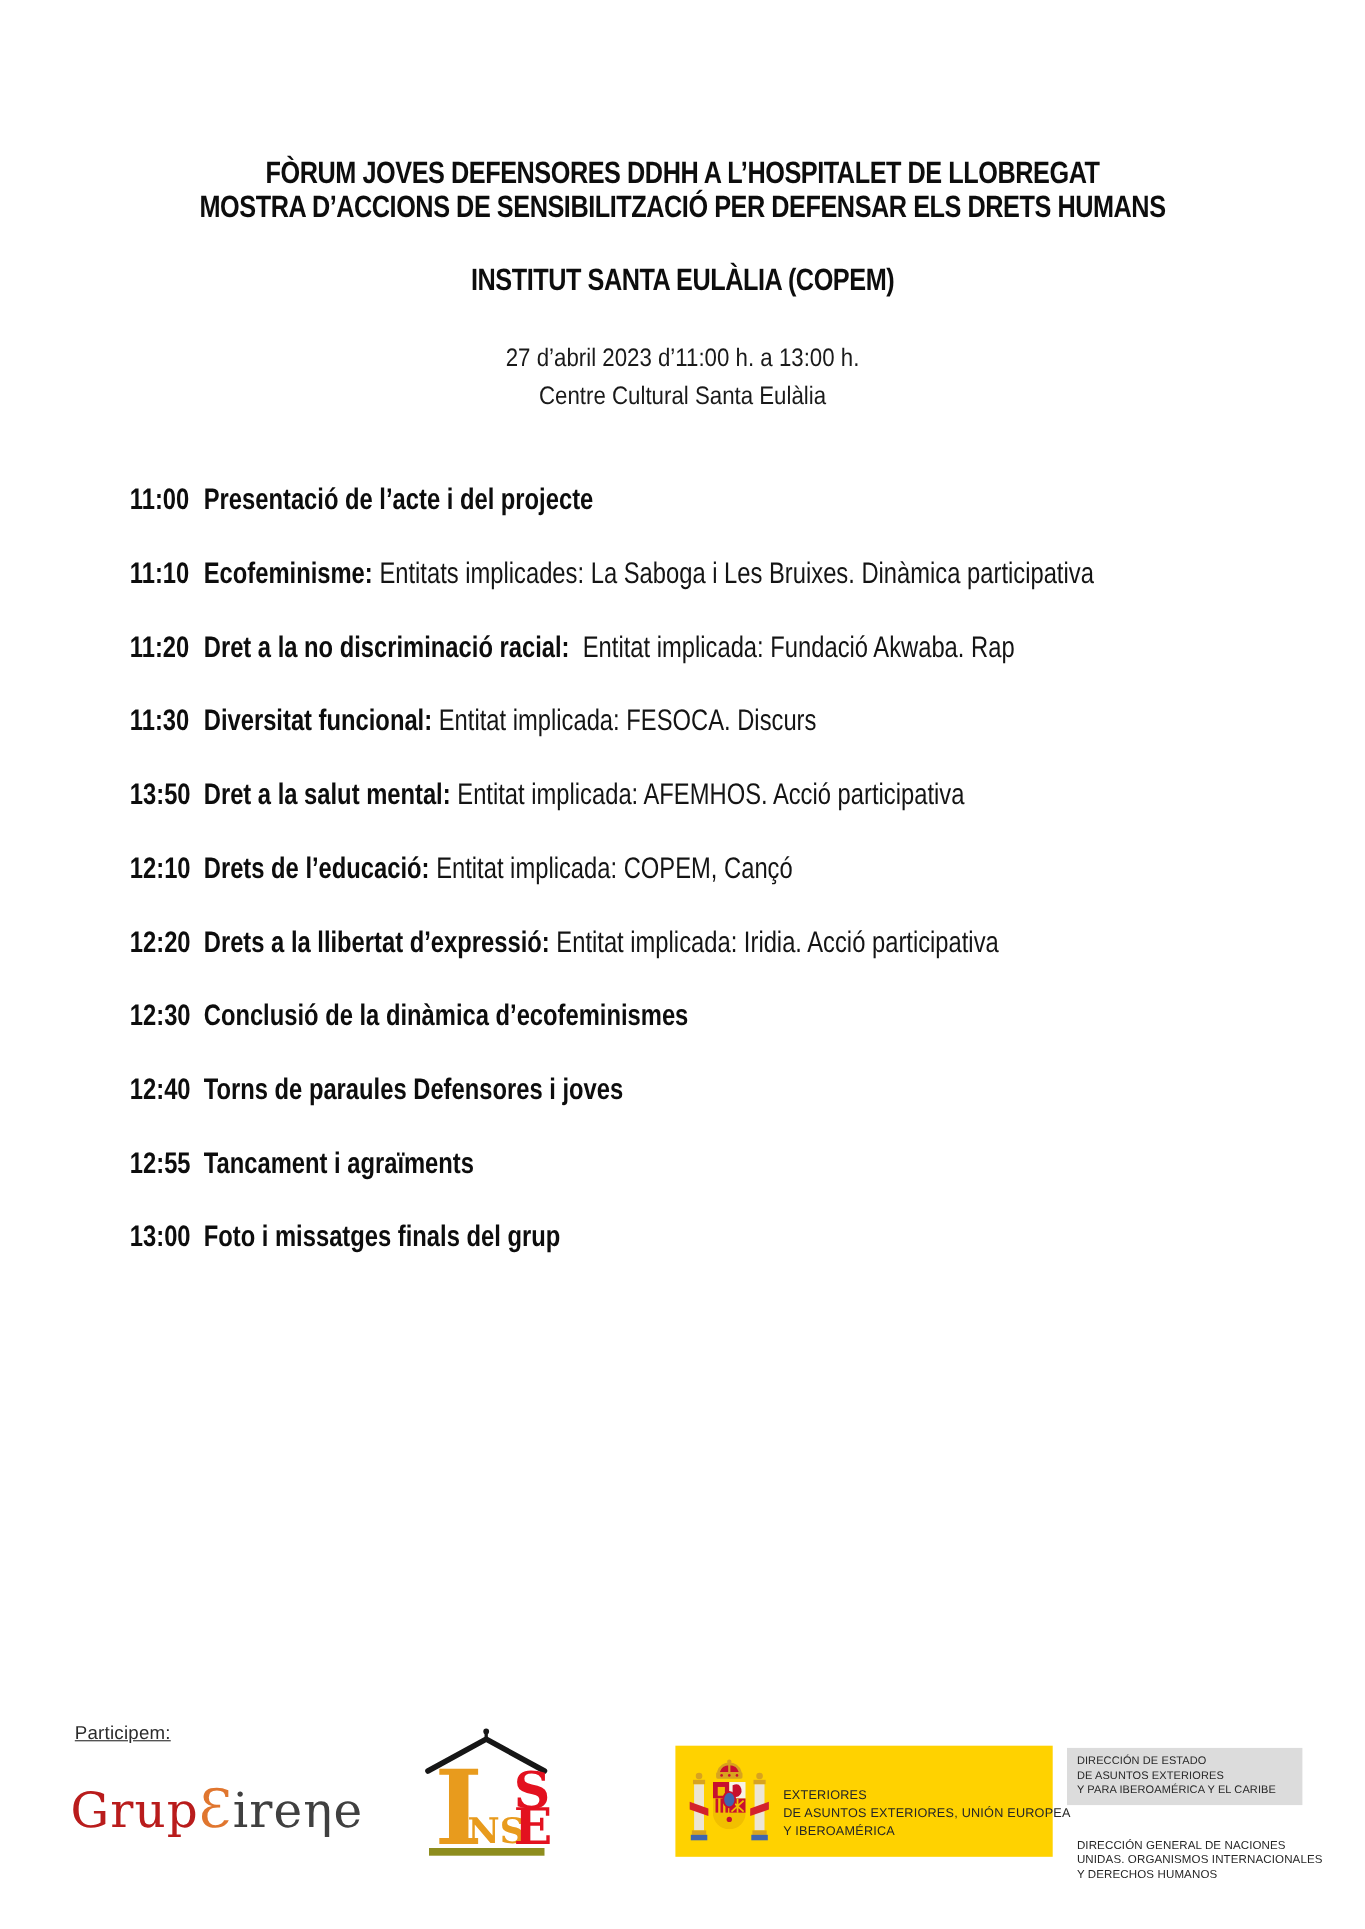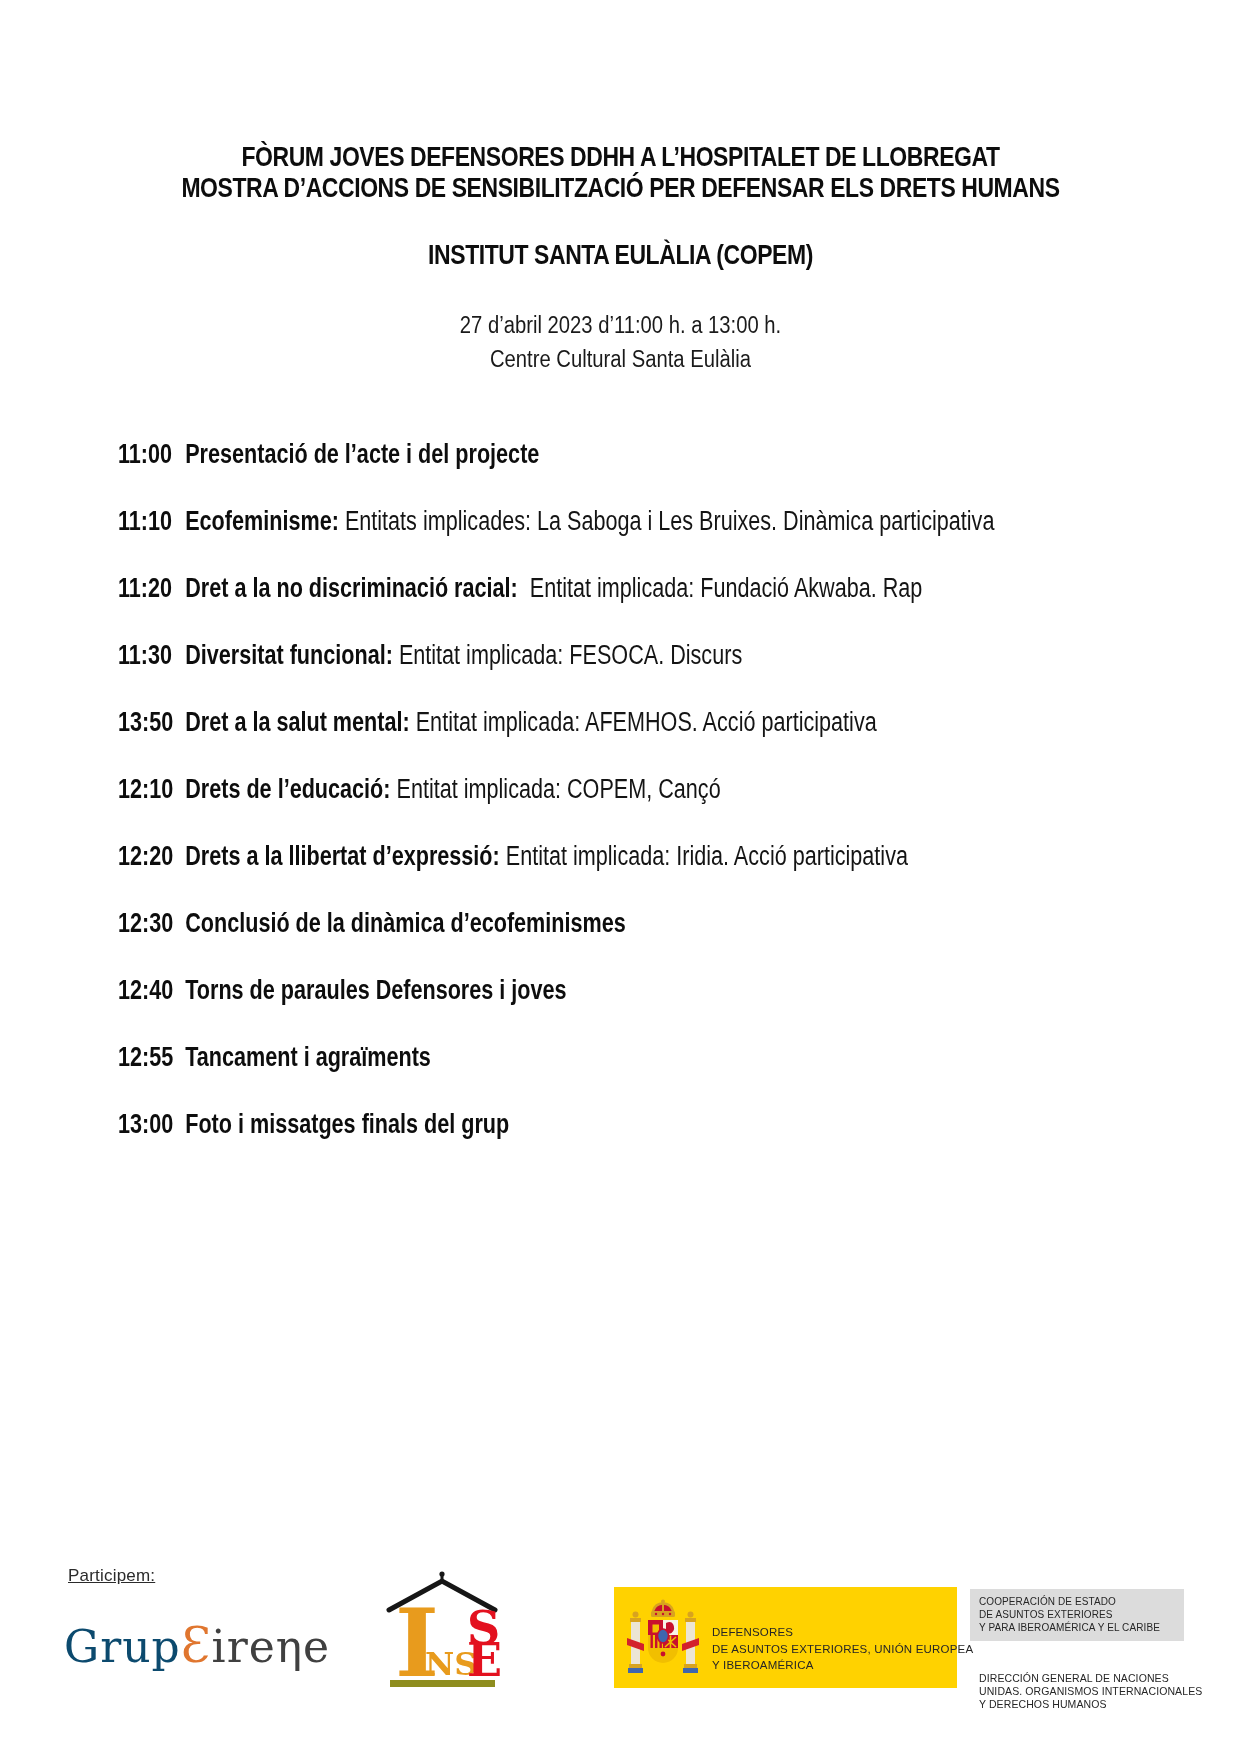--- a/index.html
+++ b/index.html
@@ -37,21 +37,21 @@
   .row-inner .item-title{font-weight:bold;}
   .row-inner .item-detail{margin-left:0.28em;font-weight:normal;color:#141414;}
   
   .participem{
     position:absolute;left:68px;top:1566px;font-size:17px;color:#2b2b2b;letter-spacing:0.2px;text-decoration:underline;
   }
   .grup-logo{
     position:absolute;left:64px;top:1621px;font-family:"DejaVu Serif",serif;
     font-size:44px;line-height:48px;letter-spacing:1px;white-space:nowrap;
   }
-  .grup-word1{color:#0c4a6e;}
+  .grup-word1{color:#b91c1c;}
   .grup-eps{color:#e0762f;font-size:48px;}
   .grup-word2{color:#404040;margin-top:34px;}
   .ins-logo{position:absolute;left:381px;top:1570px;}
   .ministry-block{
     position:absolute;left:614px;top:1587px;width:343px;height:101px;background:#ffd200;
   }
   .coat-of-arms{position:absolute;left:11px;top:11px;}
   .ministry-text{
     position:absolute;left:98px;top:37px;font-size:11.5px;line-height:16.5px;
     color:#262626;letter-spacing:0.2px;white-space:nowrap;
@@ -176,29 +176,29 @@
         <rect x="30" y="37" width="2.4" height="13" fill="#c8102e"></rect>
         <rect x="34.5" y="37" width="2.4" height="13" fill="#c8102e"></rect>
         <rect x="38" y="37" width="15" height="13" fill="#c8102e"></rect>
         <path d="M40,39 L51,49 M51,39 L40,49 M45.5,37.5 V50" stroke="#f1bf00" stroke-width="1.6" fill="none"></path>
         <rect x="23" y="50" width="30" height="16" fill="#f1bf00"></rect>
         <circle cx="38" cy="56" r="2.4" fill="#c8102e"></circle>
       </g>
       <ellipse cx="38" cy="38" rx="5.5" ry="7" fill="#3f66ae" stroke="#c8102e" stroke-width="1.6"></ellipse>
     </svg>
     <div class="ministry-text">
-      <div>DEFENSORES</div>
+      <div>EXTERIORES</div>
       <div>DE ASUNTOS EXTERIORES, UNIÓN EUROPEA</div>
       <div>Y IBEROAMÉRICA</div>
     </div>
   </div>
 
   <div class="secretaria-block">
     <div class="secretaria-text">
-      <div>COOPERACIÓN DE ESTADO</div>
+      <div>DIRECCIÓN DE ESTADO</div>
       <div>DE ASUNTOS EXTERIORES</div>
       <div>Y PARA IBEROAMÉRICA Y EL CARIBE</div>
     </div>
   </div>
 
   <div class="direccion-text">
     <div>DIRECCIÓN GENERAL DE NACIONES</div>
     <div>UNIDAS. ORGANISMOS INTERNACIONALES</div>
     <div>Y DERECHOS HUMANOS</div>
   </div>

